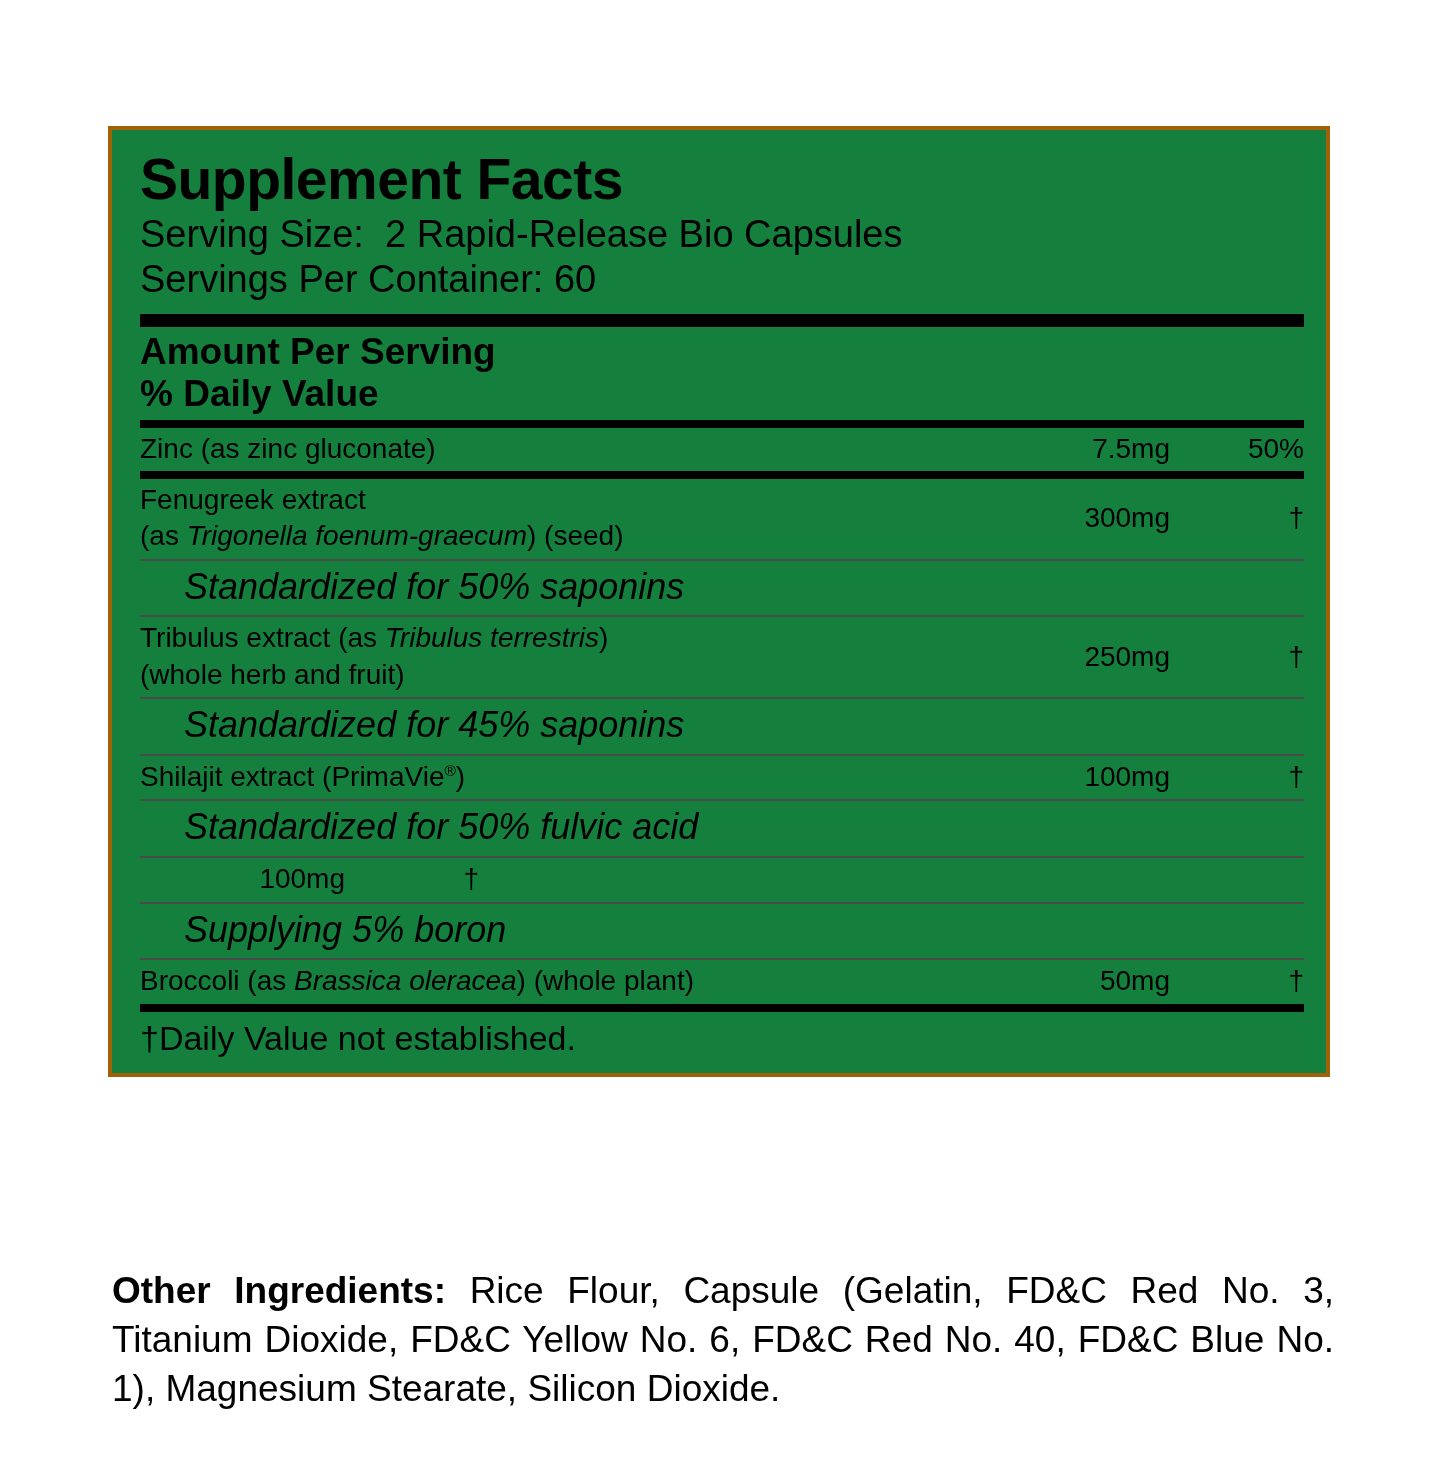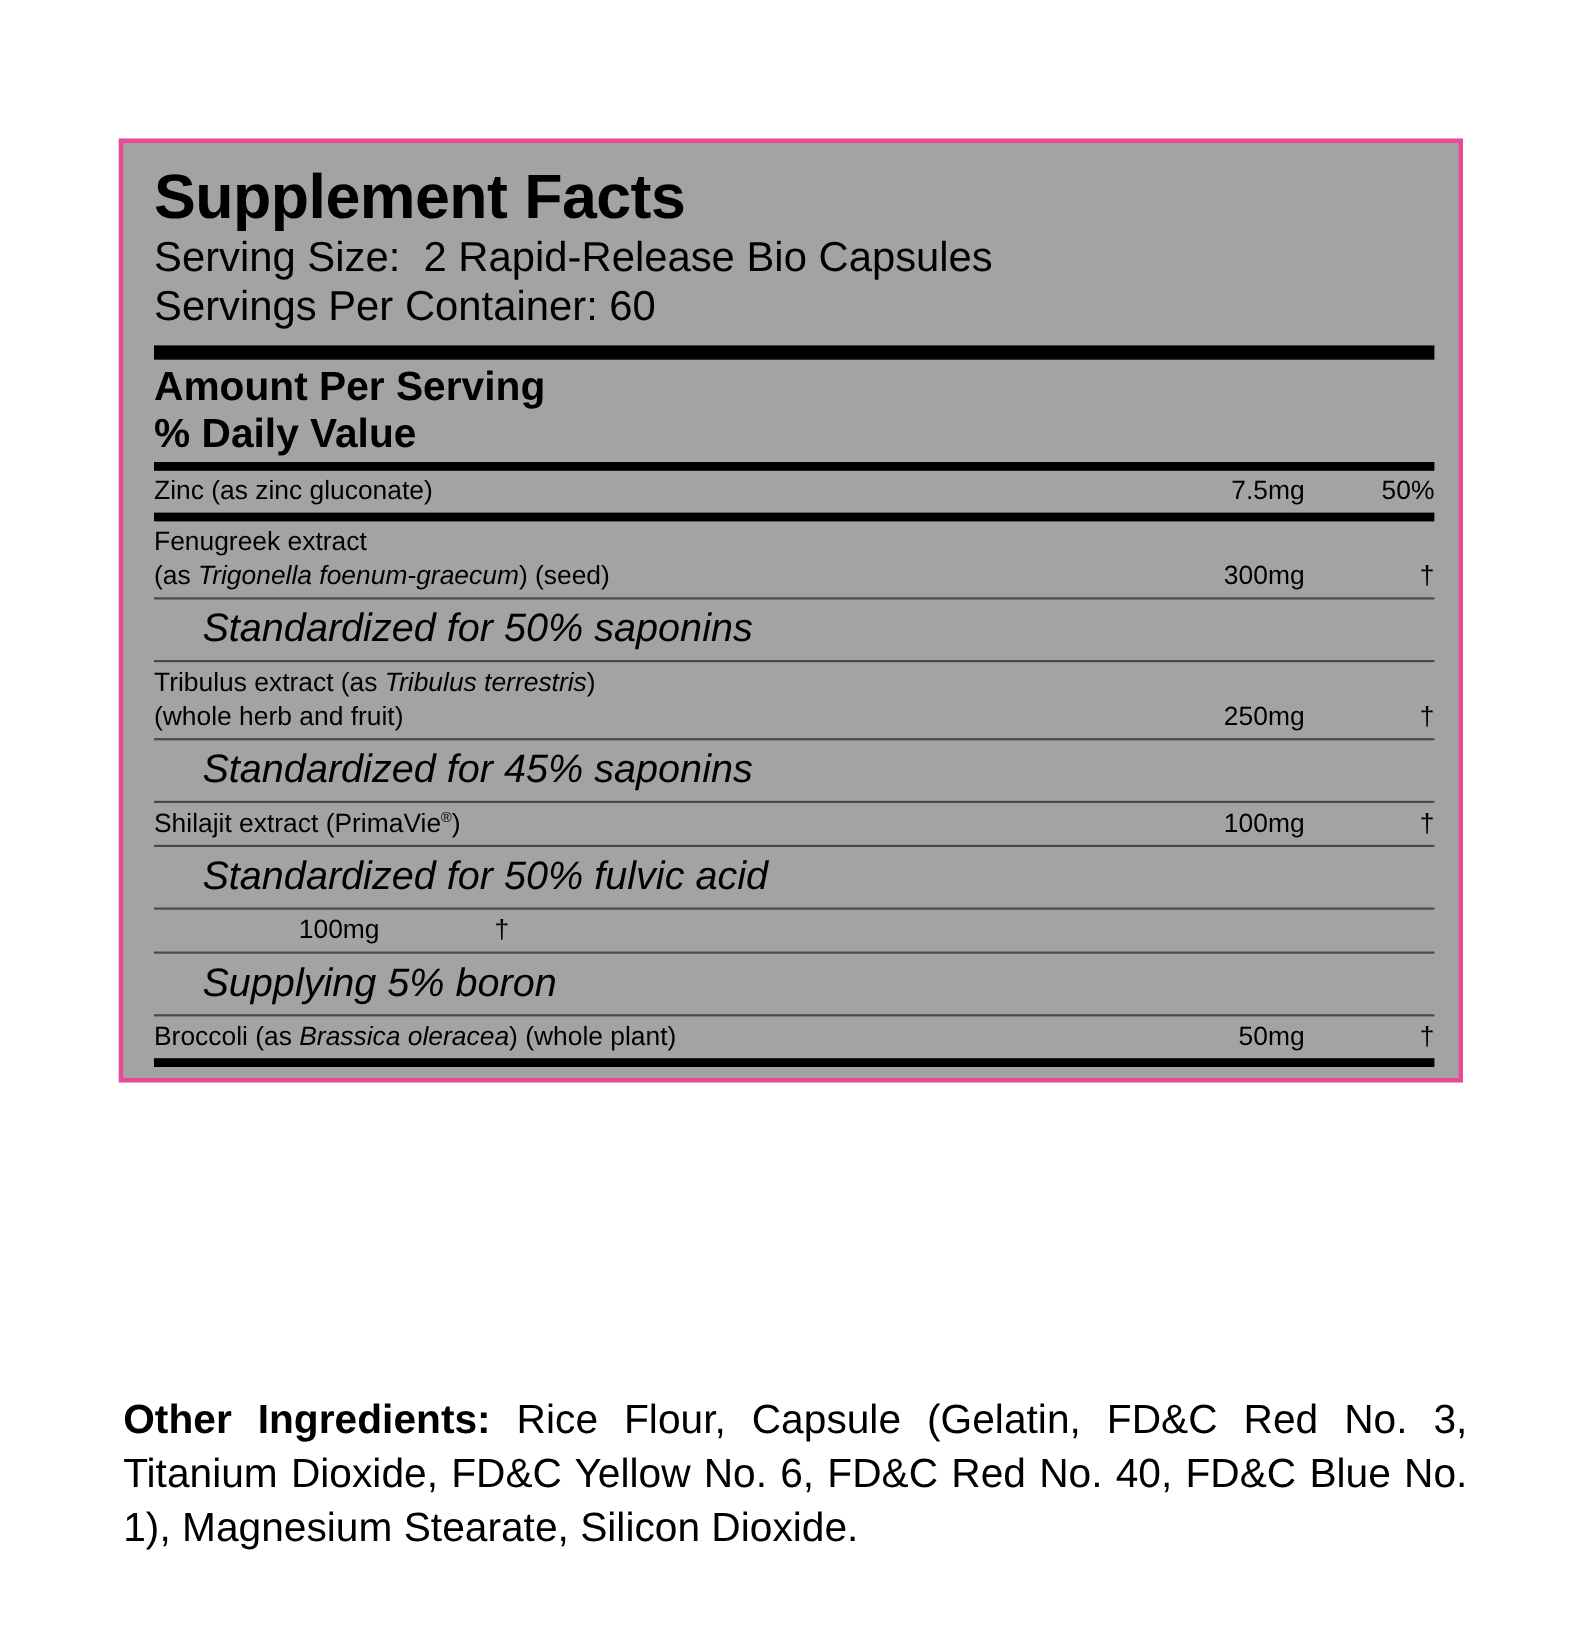--- a/index.html
+++ b/index.html
@@ -23,22 +23,22 @@
     padding: 0;
   }
 
   
   .sf-panel {
     position: absolute;
     left: 108px;
     top: 126px;
     width: 1222px;
     box-sizing: border-box;
-    border: 4px solid #ec4899;
-    background: #a3a3a3;
+    border: 4px solid #a16207;
+    background: #15803d;
     padding: 10px 22px 10px 28px;
   }
 
   .sf-title {
     font-size: 57px;
     font-weight: bold;
     line-height: 1.05;
     letter-spacing: -0.5px;
     margin: 10px 0 2px 0;
   }
@@ -70,24 +70,25 @@
     align-items: baseline;
     justify-content: space-between;
     font-size: 37px;
     font-weight: bold;
     padding: 4px 0 5px 0;
     flex-direction: column;
   }
 
   .row {
     display: flex;
-    align-items: flex-end;
-    font-size: 24px;
+    align-items: center;
+    font-size: 28px;
     line-height: 1.30;
     padding: 3px 0 4px 0;
+    gap: 16px;
   }
   .row .name {
     flex: 1 1 auto;
     padding-right: 10px;
   }
   .row .amt {
     flex: 0 0 auto;
     width: 205px;
     text-align: right;
     white-space: nowrap;
@@ -198,20 +199,21 @@
     <div class="row">
       <span class="name">
         <span>Broccoli (as </span><span class="it">Brassica oleracea</span><span>) (whole plant)</span>
       </span>
       <span class="amt">50mg</span>
       <span class="dv">†</span>
     </div>
 
     <div class="rule-med"></div>
 
+    <div class="footnote">†Daily Value not established.</div>
 
   </div>
 
   <div class="other">
     <b>Other Ingredients:</b><span> Rice Flour, Capsule (Gelatin, FD&amp;C Red No. 3, Titanium Dioxide, FD&amp;C Yellow No. 6, FD&amp;C Red No. 40, FD&amp;C Blue No. 1), Magnesium Stearate,  Silicon Dioxide.</span>
   </div>
 
 </div>
 
 </body></html>

